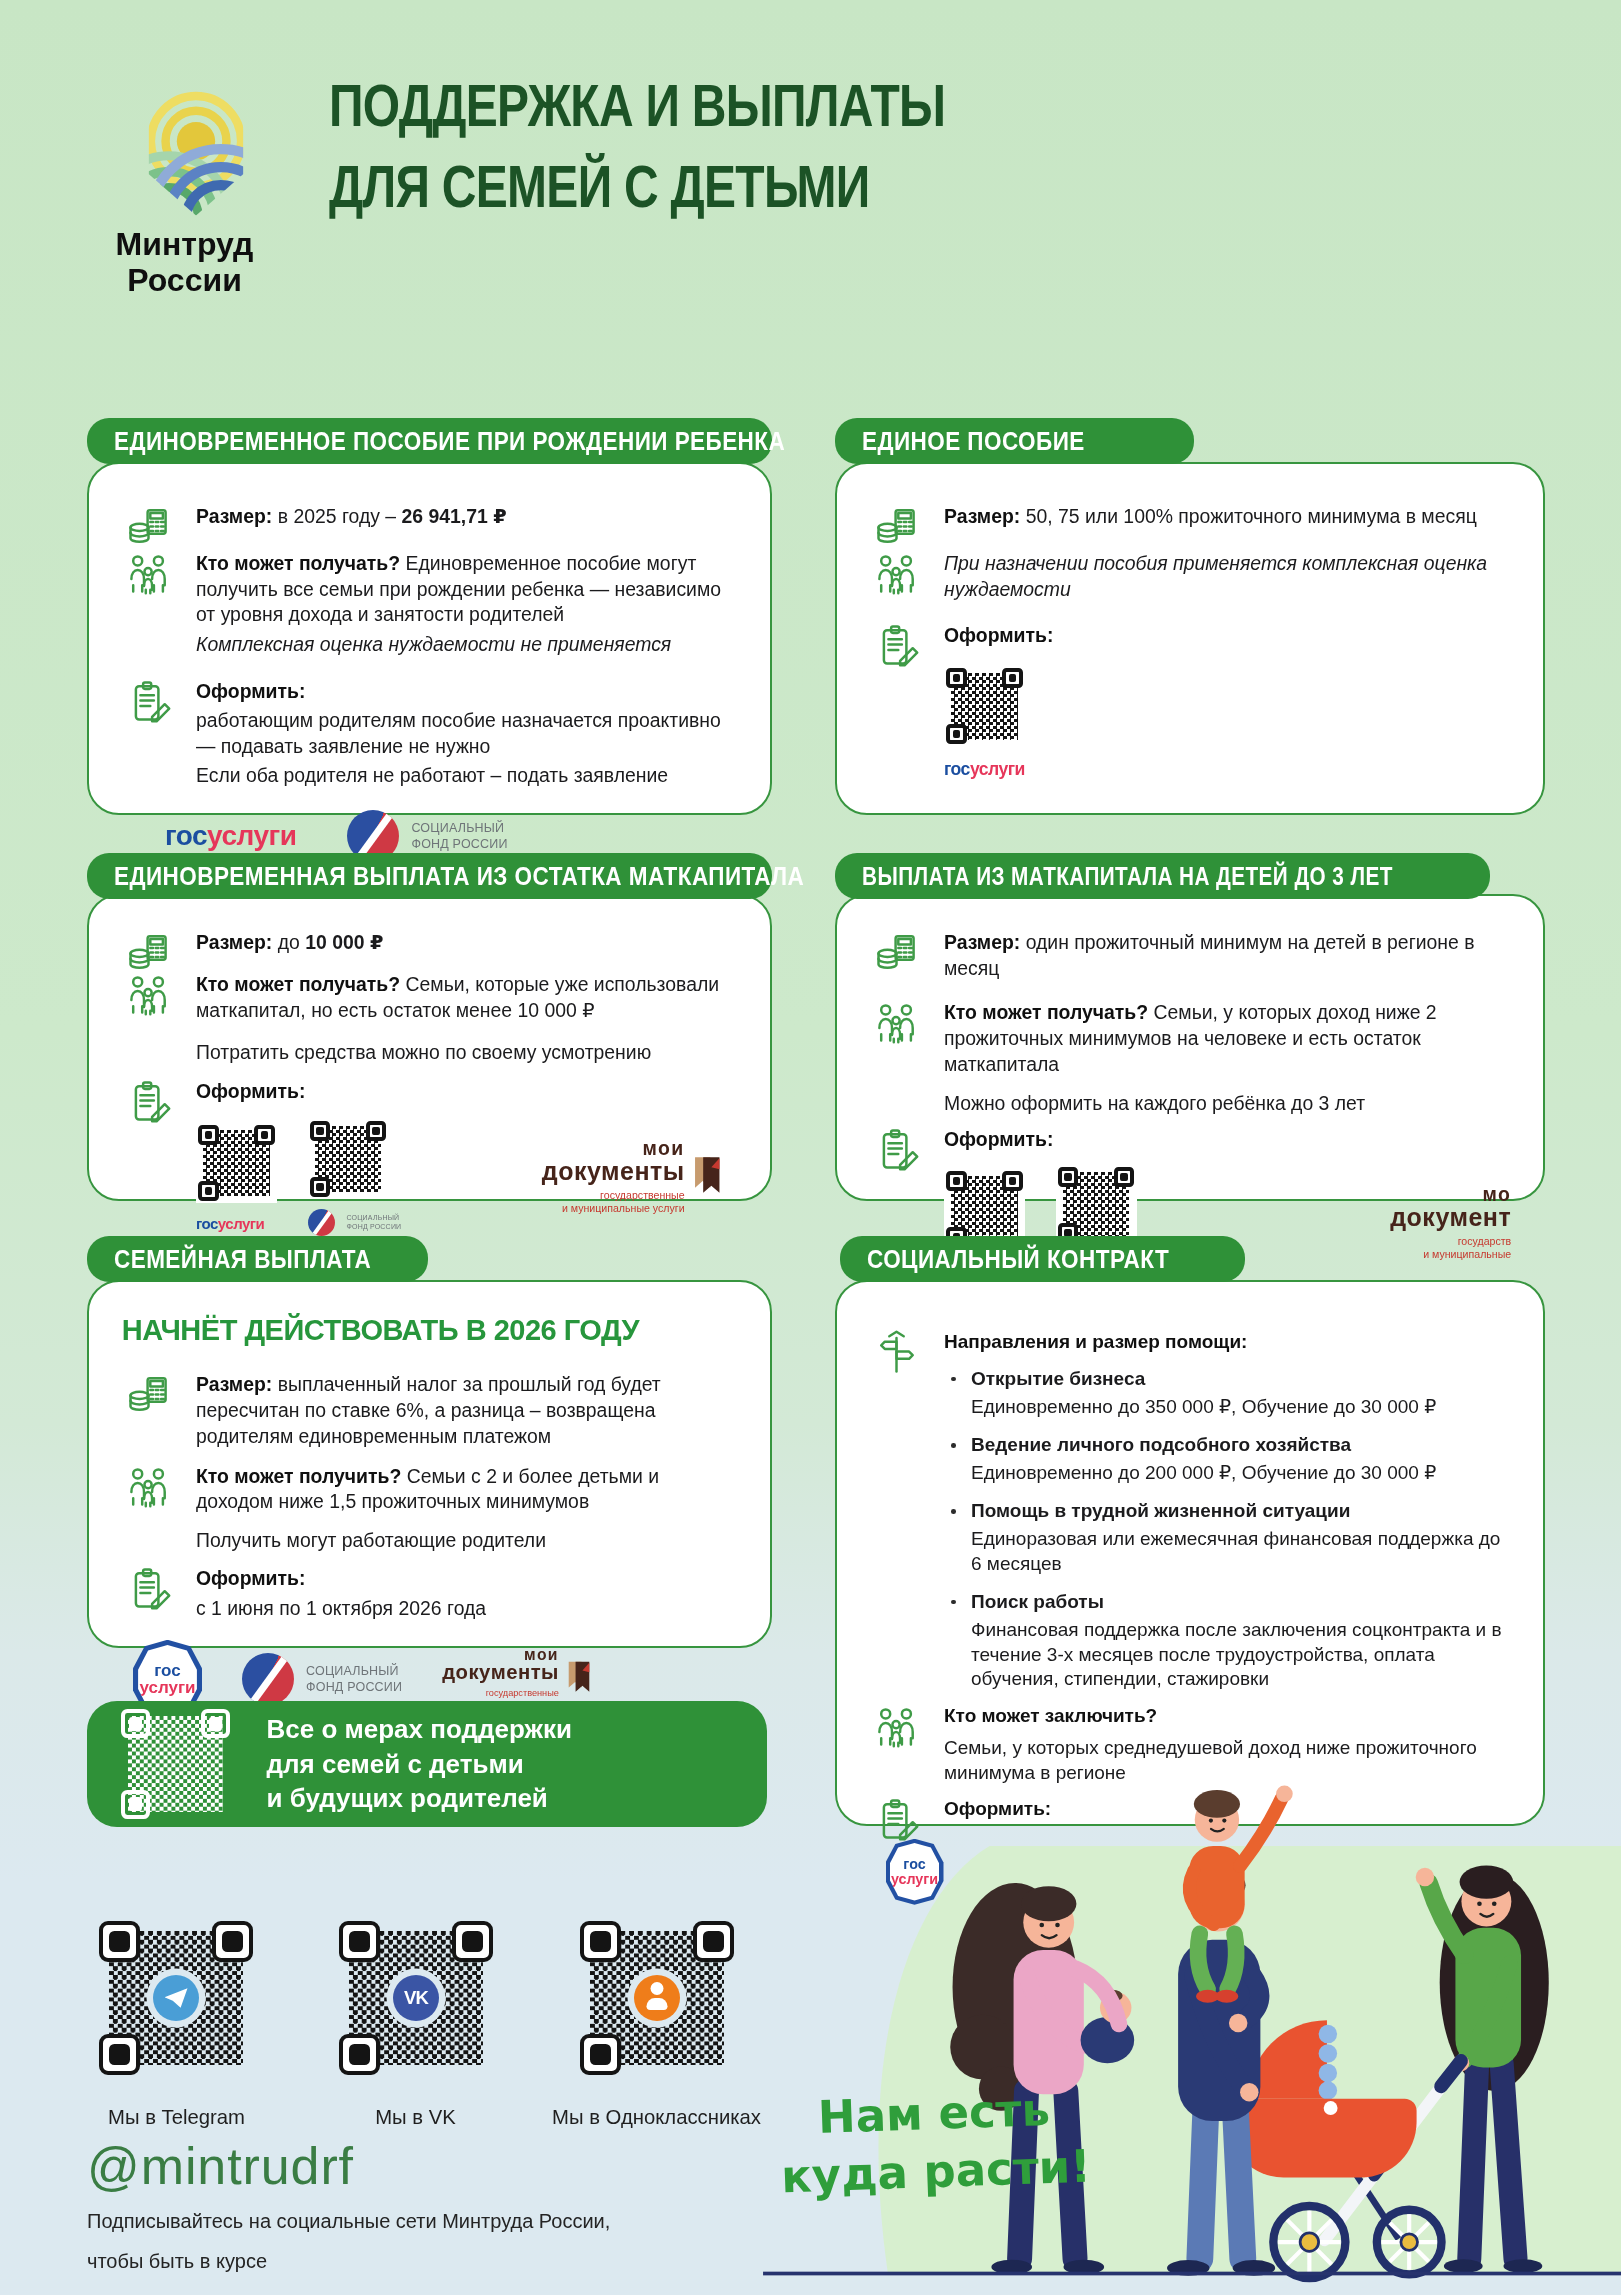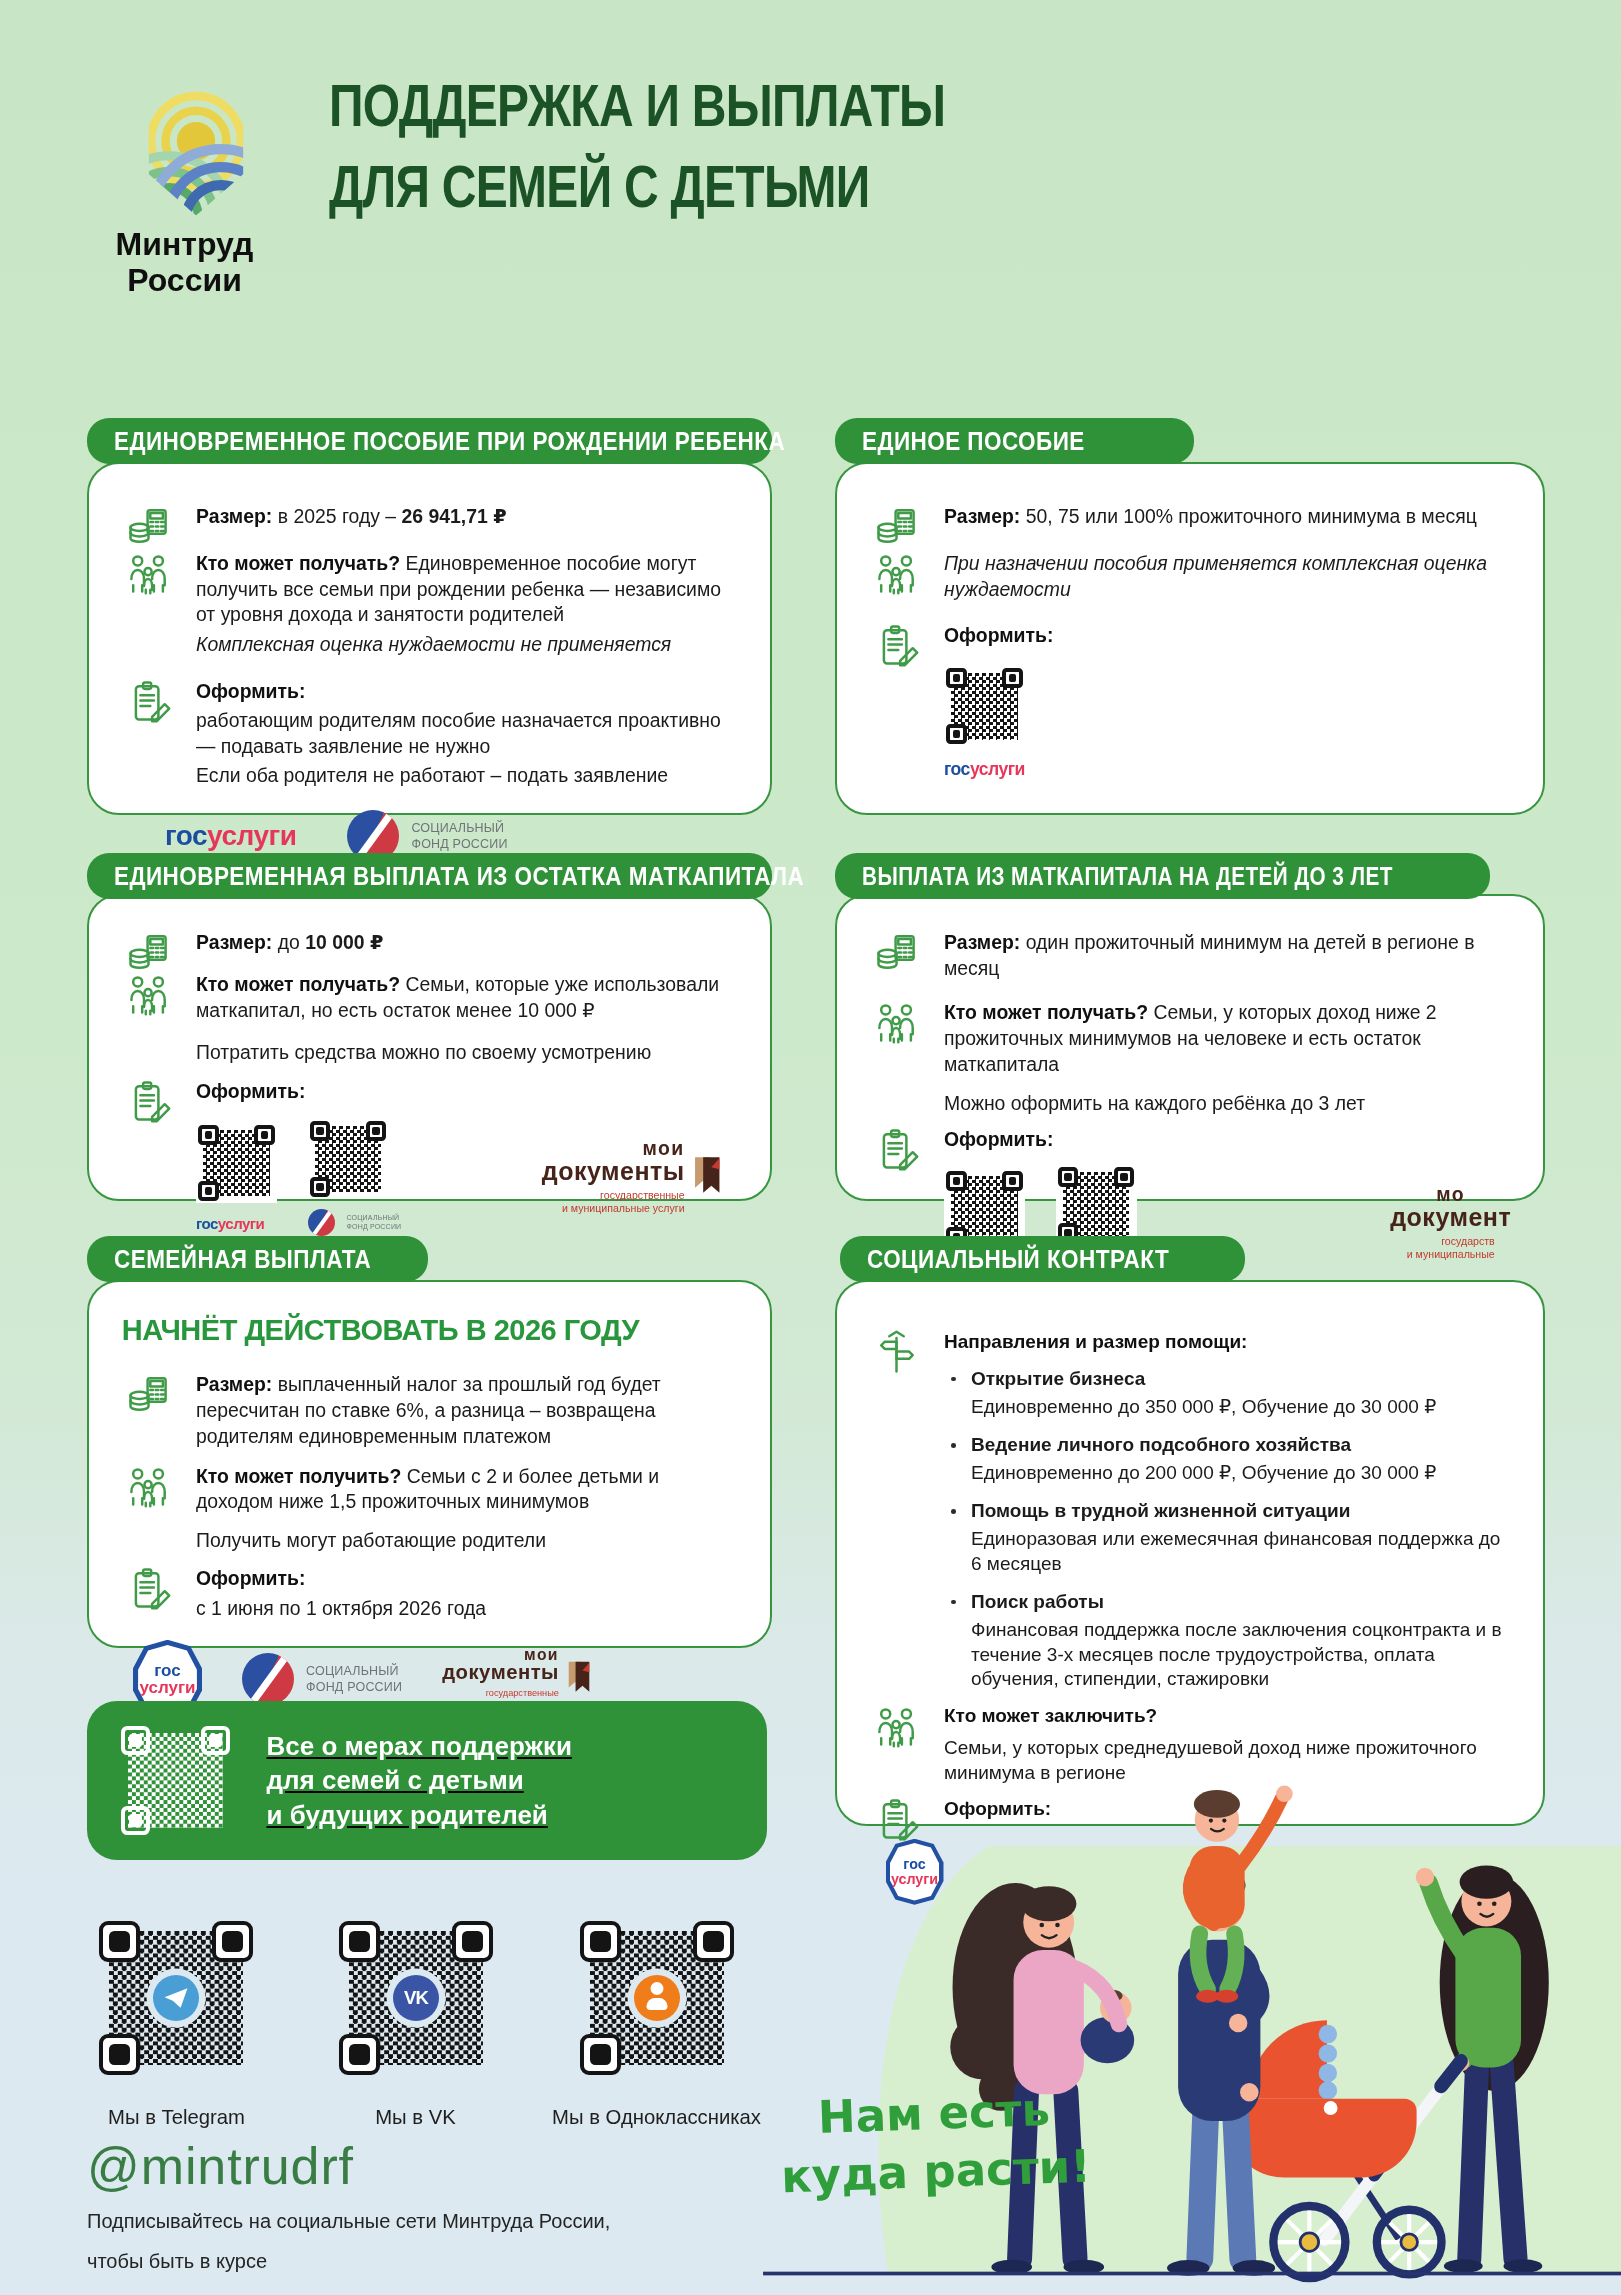--- a/index.html
+++ b/index.html
@@ -75,37 +75,37 @@
       background:#fff;transform:rotate(36deg);}
   .sfr-txt{display:flex;flex-direction:column;font-size:12.5px;color:#6e7478;line-height:1.3;letter-spacing:0.2px;}
   .sfr.mini .sfr-mark{width:27px;height:27px;}
   .sfr.mini .sfr-txt{font-size:7px;line-height:1.25;}
   .md{display:flex;align-items:center;gap:7.4px;}
   .md-txt{display:flex;flex-direction:column;align-items:flex-end;}
   .md1{font-weight:700;color:#46241a;font-size:19.4px;line-height:1;letter-spacing:1.4px;}
   .md2{font-weight:700;color:#46241a;font-size:25px;line-height:1.08;letter-spacing:0.5px;}
   .md-sub{color:#c6392f;font-size:10.6px;line-height:1.3;text-align:right;margin-top:3.7px;}
   .md-icn{width:30.5px;height:43px;flex:none;}
-  .mdc{display:flex;flex-direction:column;align-items:center;}
+  .mdc{display:flex;flex-direction:column;align-items:flex-end;}
   .gsh{position:relative;width:69px;height:79px;flex:none;}
   .gsh .o,.gsh .i{clip-path:polygon(50% 0,83% 8%,100% 36%,100% 64%,83% 92%,50% 100%,17% 92%,0 64%,0 36%,17% 8%);}
   .gsh .o{position:absolute;inset:0;background:#2250a3;}
   .gsh .i{position:absolute;inset:5.1px;background:#fff;display:flex;flex-direction:column;
           align-items:center;justify-content:center;line-height:1.02;}
   .gsh b{font-size:17px;font-weight:700;}
   .gsh .gu1{color:#1b4ea0;}.gsh .gu2{color:#e6365a;}
   .qrow{display:flex;gap:30.5px;align-items:flex-start;margin:18.5px 0 0 46px;}
   .qblock{display:flex;flex-direction:column;align-items:flex-start;}
   .lr{display:flex;align-items:center;gap:51px;margin:26px 0 0 46px;}
   .lr5{display:flex;align-items:center;gap:40px;margin:18.5px 0 0 14px;}
   .lr6{display:flex;align-items:center;gap:42px;margin:16.6px 0 0 18.5px;}
   
-  .banner{position:absolute;left:87px;top:1701px;width:680px;height:159px;background:#2f9138;
+  .banner{position:absolute;left:87px;top:1701px;width:680px;height:126px;background:#2f9138;
           border-radius:30px;display:flex;align-items:center;gap:33px;padding:0 30.5px;
-          box-sizing:border-box;z-index:2;text-decoration:underline;}
+          box-sizing:border-box;z-index:2;}
   .banner-text{color:#fff;font-weight:700;font-size:26px;line-height:1.33;}
   
   .soc-label{position:absolute;top:2106px;font-size:20.3px;color:#1f1f1f;text-align:center;width:259px;}
   .handle{position:absolute;left:87px;top:2136px;font-size:52px;color:#3a7d44;letter-spacing:0.9px;}
   .footer{position:absolute;left:87px;top:2201px;font-size:20px;line-height:2.0;color:#242424;}
   
   .illo{position:absolute;left:749px;top:1742px;width:873px;height:550px;z-index:5;}
   .tag{position:absolute;left:771px;top:2085px;width:328px;z-index:6;transform:rotate(-2deg);
        text-align:center;color:#2f9e3b;font-weight:700;font-size:45px;line-height:1.28;
        font-family:"DejaVu Sans","Liberation Sans",sans-serif;}

